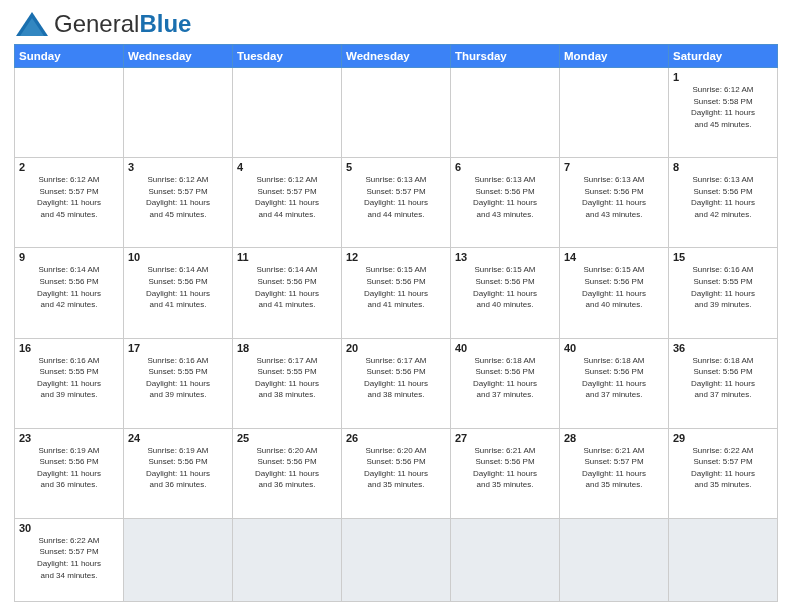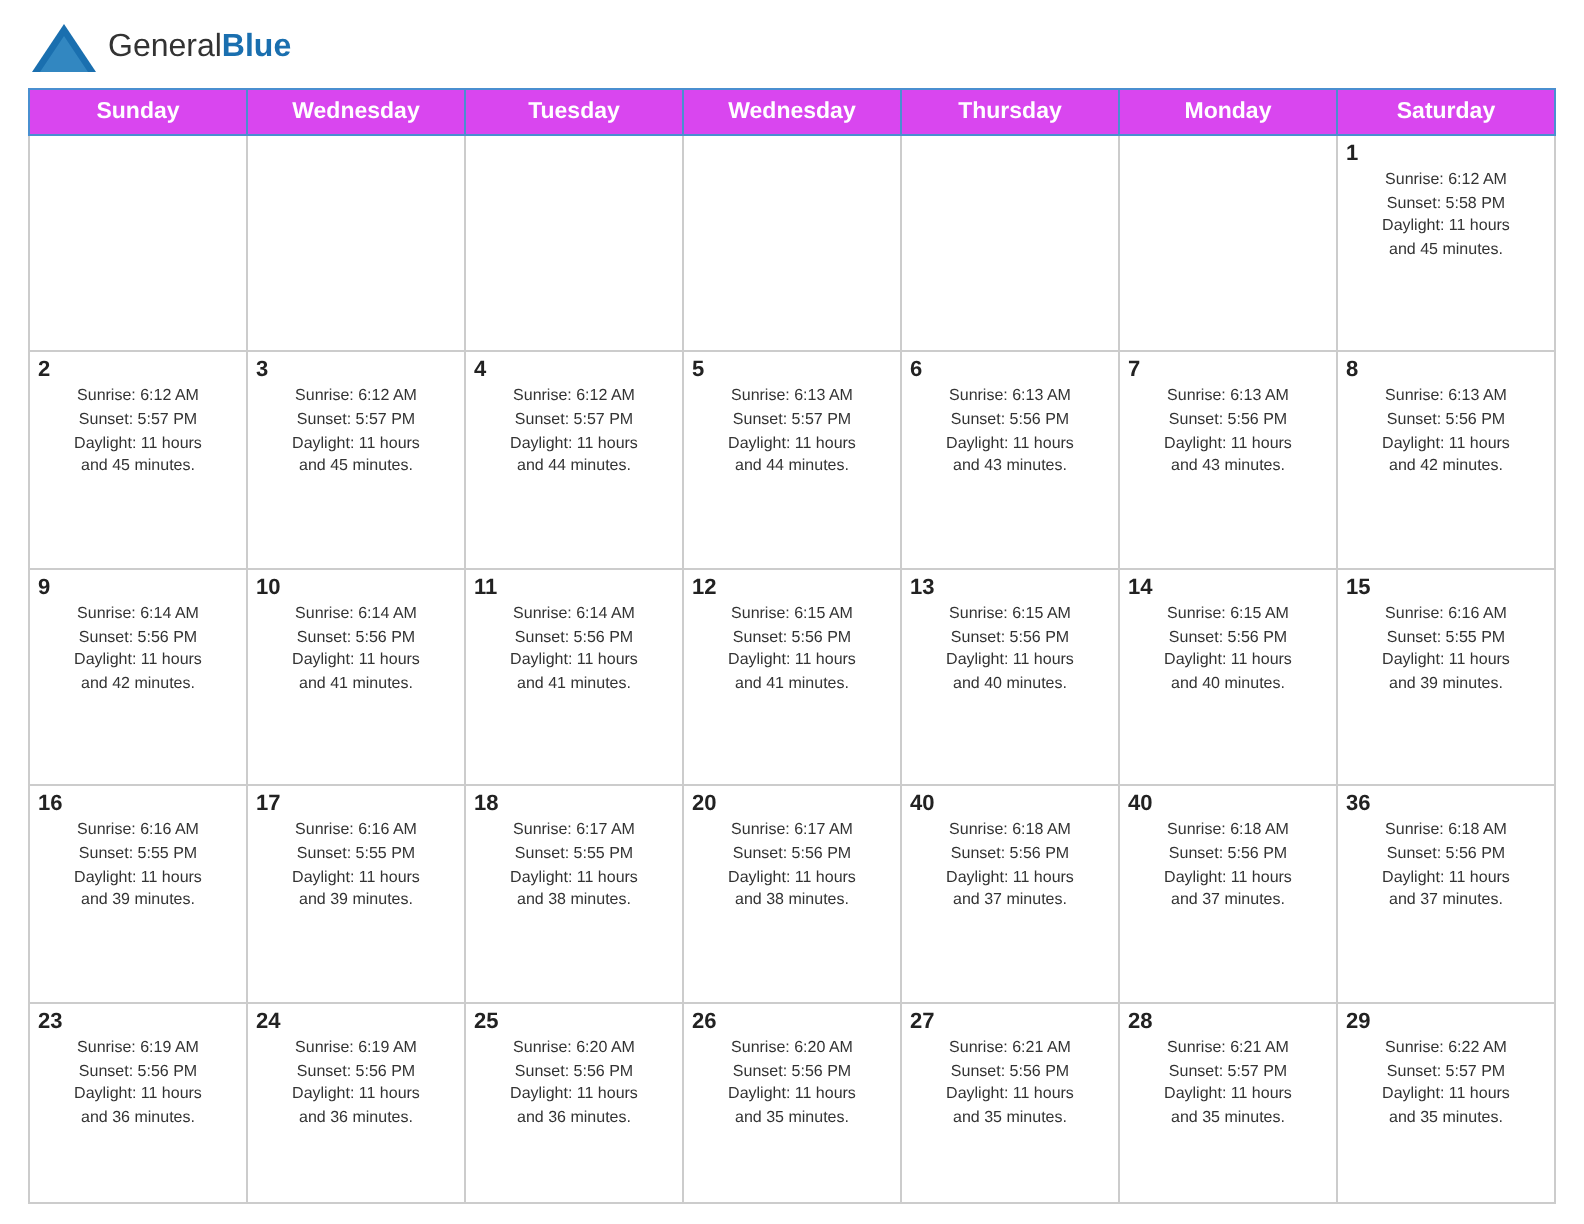--- a/index.html
+++ b/index.html
@@ -22,21 +22,21 @@
       justify-content: space-between;
       align-items: flex-start;
       margin-bottom: 6px;
     }
     .logo {
       display: flex;
       align-items: center;
       gap: 4px;
     }
     .logo-text {
-      font-size: 16px;
+      font-size: 24px;
       font-weight: 400;
       color: #333;
       line-height: 1;
     }
     .logo-text span {
       color: #1a6faf;
       font-weight: 700;
     }
     .logo-icon {
       width: 36px;
@@ -56,26 +56,26 @@
       color: #555;
     }
     .calendar {
       flex: 1;
       border: 1px solid #ccc;
       border-collapse: collapse;
       width: 100%;
       table-layout: fixed;
     }
     .calendar thead tr th {
-      background-color: #d946ef;
+      background-color: #3b82f6;
       color: #fff;
       font-size: 11.5px;
       font-weight: 600;
       padding: 5px 4px;
-      text-align: center;
+      text-align: left;
       border: 1px solid #4a8fd0;
     }
     .calendar tbody tr td {
       border: 1px solid #ccc;
       vertical-align: top;
       padding: 3px 4px;
       font-size: 8.5px;
       color: #333;
       background: #fff;
       height: 72px;
@@ -351,15 +351,30 @@
 and 35 minutes.</div>
           </td>
           <td>
             <span class="day-number">29</span>
             <div class="day-info" style="white-space: pre-line;">Sunrise: 6:22 AM
 Sunset: 5:57 PM
 Daylight: 11 hours
 and 35 minutes.</div>
           </td>
         </tr>
+        <tr class="alt-row">
+          <td>
+            <span class="day-number">30</span>
+            <div class="day-info" style="white-space: pre-line;">Sunrise: 6:22 AM
+Sunset: 5:57 PM
+Daylight: 11 hours
+and 34 minutes.</div>
+          </td>
+          <td class="empty"></td>
+          <td class="empty"></td>
+          <td class="empty"></td>
+          <td class="empty"></td>
+          <td class="empty"></td>
+          <td class="empty"></td>
+        </tr>
       </tbody>
   </table>
 </div>
 
 </body></html>

